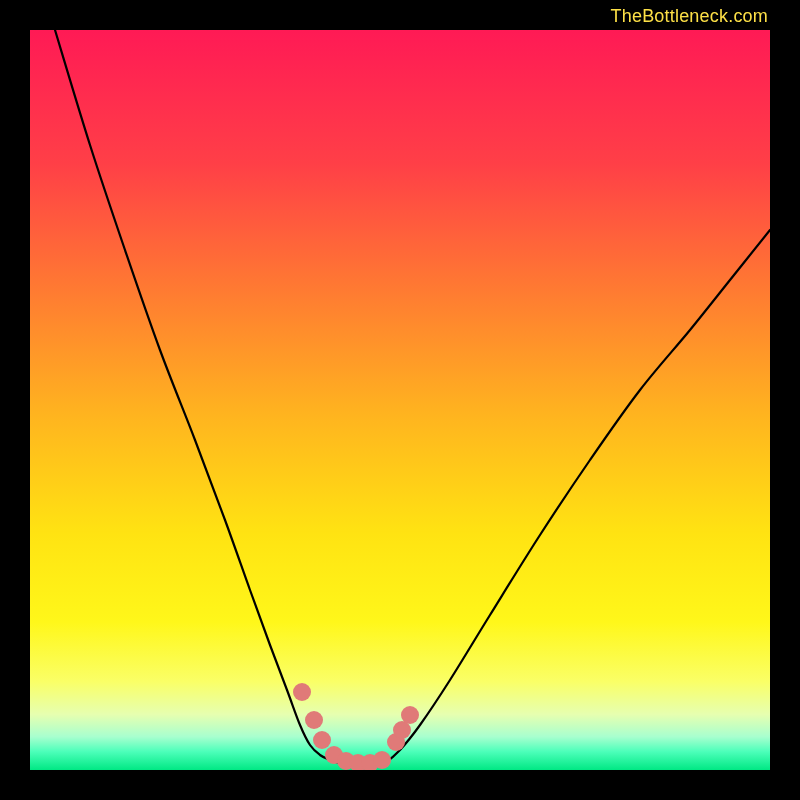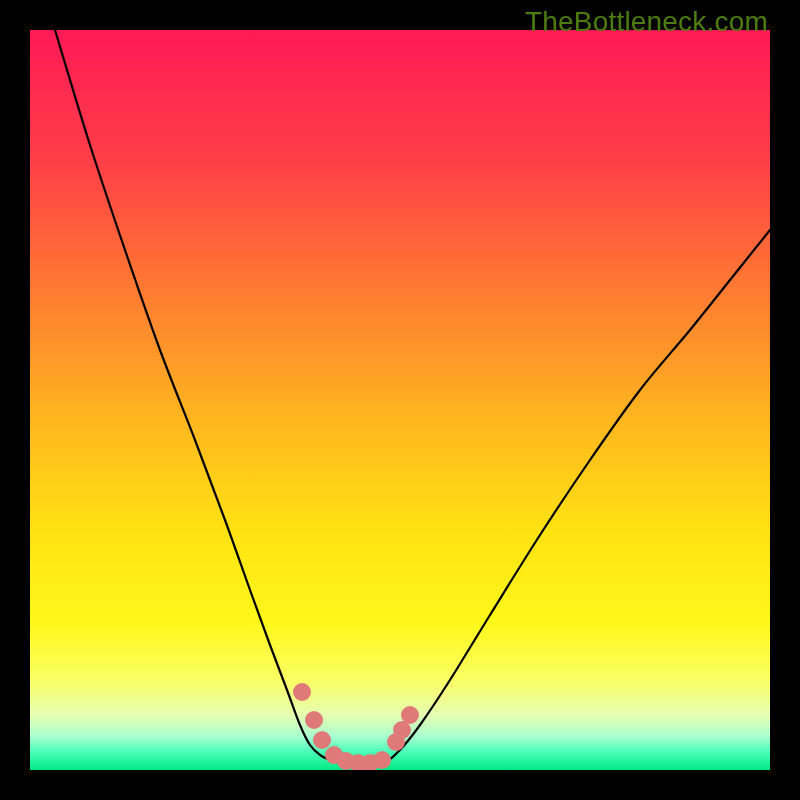--- a/index.html
+++ b/index.html
@@ -18,22 +18,22 @@
   }
   .gradient-bg {
     position: absolute;
     left: 0; top: 0; right: 0; bottom: 0;
   }
   .watermark {
     position: absolute;
     top: 6px;
     right: 32px;
     font-family: Arial, Helvetica, sans-serif;
-    font-size: 28px;
-    color: #4d7c0f;
+    font-size: 18px;
+    color: #fde047;
     letter-spacing: 0.2px;
   }
   svg.curve {
     position: absolute;
     left: 0; top: 0;
     width: 740px; height: 740px;
     overflow: visible;
   }
   .marker {
     fill: #e07a78;

